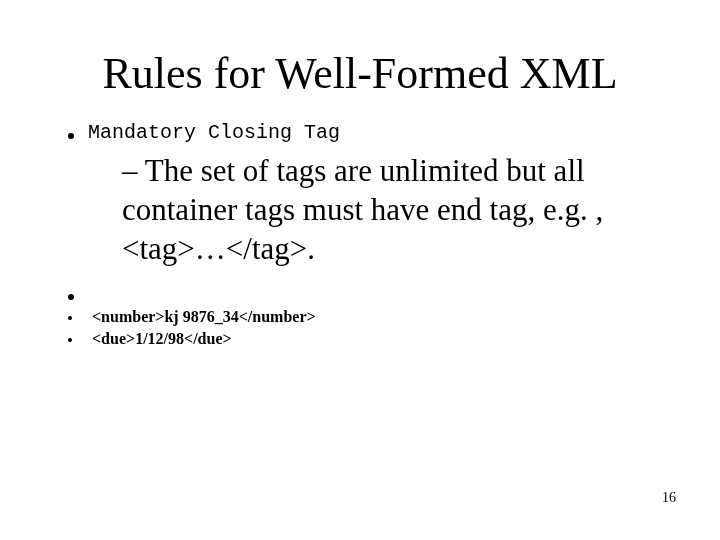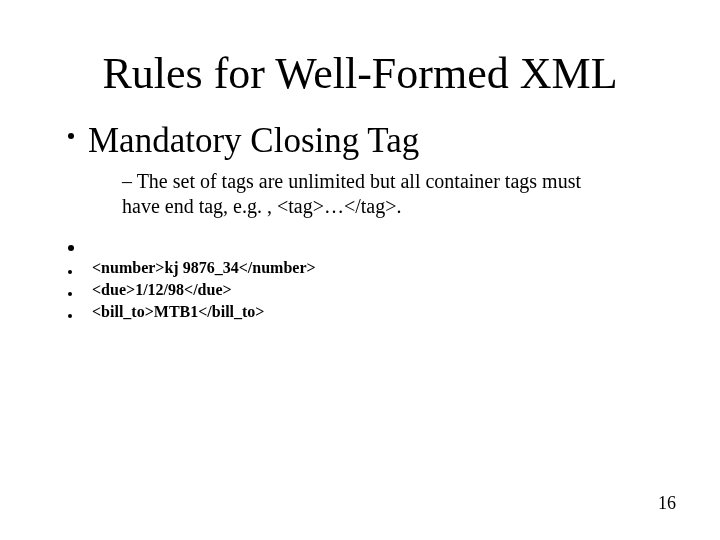--- a/index.html
+++ b/index.html
@@ -20,69 +20,70 @@
   }
   .title {
     font-size: 44px;
     text-align: center;
     margin-top: 28px;
     margin-bottom: 22px;
   }
   .bullet-l1 {
     display: flex;
     align-items: flex-start;
-    font-size: 35px;
+    font-size: 20px;
     margin-left: 28px;
     margin-bottom: 8px;
+    font-family: Liberation Mono, monospace;
   }
   .bullet-l1 .dot {
     width: 6px;
     height: 6px;
     background: #000;
     border-radius: 50%;
     margin-top: 12px;
     margin-right: 14px;
     flex-shrink: 0;
   }
   .sub-l2 {
-    font-size: 20px;
+    font-size: 31px;
     margin-left: 82px;
     margin-right: 60px;
     margin-bottom: 14px;
     line-height: 1.25;
     font-family: Liberation Serif, serif;
   }
   .dash {
     display: inline;
   }
   .code-list {
     margin-left: 28px;
     margin-top: 4px;
   }
   .code-line {
     display: flex;
-    align-items: center;
+    align-items: flex-start;
     font-size: 16px;
     font-weight: bold;
     margin-bottom: 4px;
   }
   .code-line .dot {
     width: 4px;
     height: 4px;
     background: #000;
     border-radius: 50%;
     margin-top: 8px;
     margin-right: 20px;
     flex-shrink: 0;
   }
   .page-number {
     position: absolute;
     right: 44px;
-    bottom: 26px;
-    font-size: 18px;
+    bottom: 34px;
+    font-size: 14px;
   }
 </style>
 </head>
 <body>
 
 <div class="slide">
 
   <div class="title">Rules for Well-Formed XML</div>
 
   <div class="bullet-l1">
@@ -100,21 +101,17 @@
 
   <div class="code-list">
     <div class="code-line">
       <span class="dot"></span>
       <span>&lt;number&gt;kj 9876_34&lt;/number&gt;</span>
     </div>
     <div class="code-line">
       <span class="dot"></span>
       <span>&lt;due&gt;1/12/98&lt;/due&gt;</span>
     </div>
-    <div class="code-line">
-      <span class="dot"></span>
-      <span>&lt;bill_to&gt;MTB1&lt;/bill_to&gt;</span>
-    </div>
   </div>
 
   <div class="page-number">16</div>
 
 </div>
 
 </body></html>

